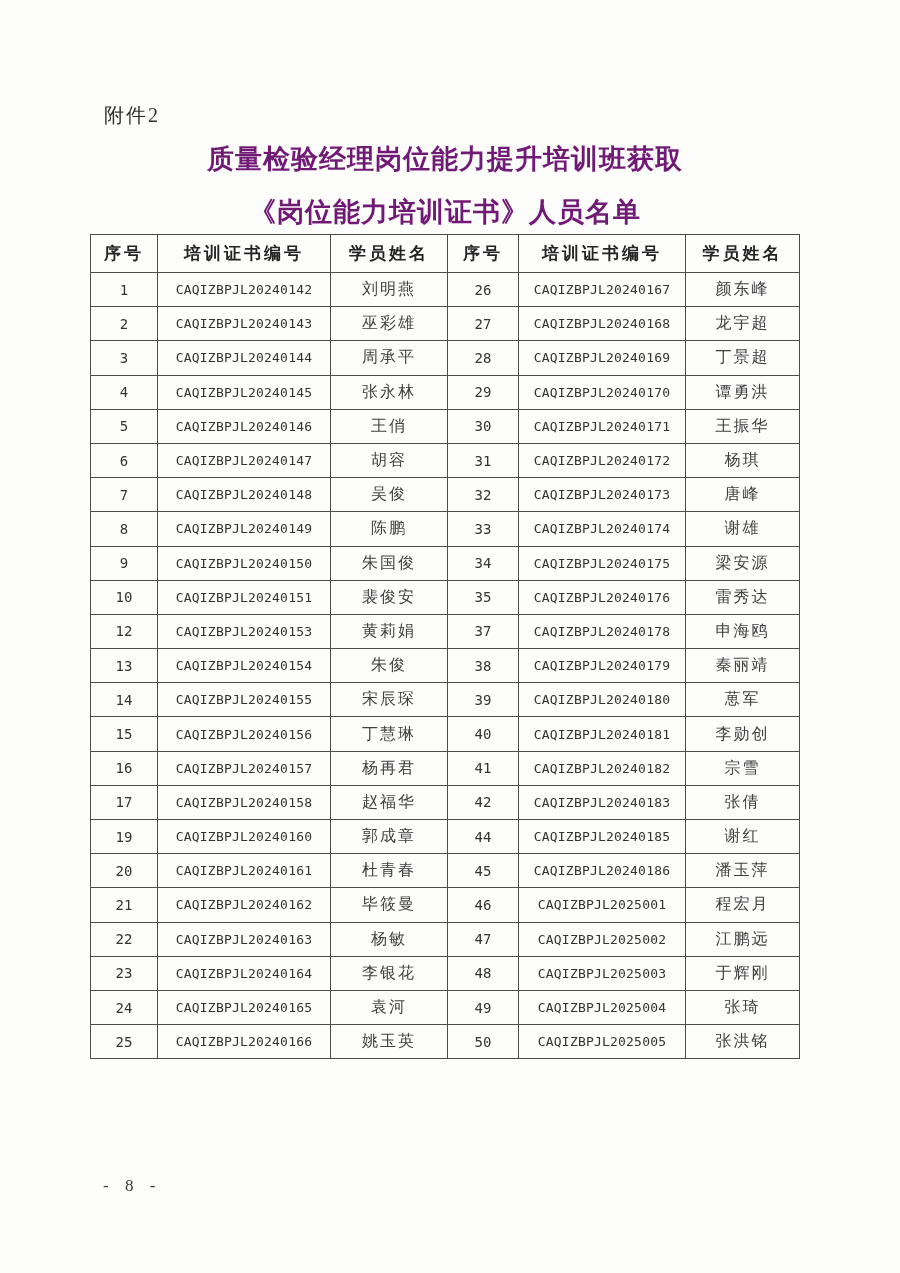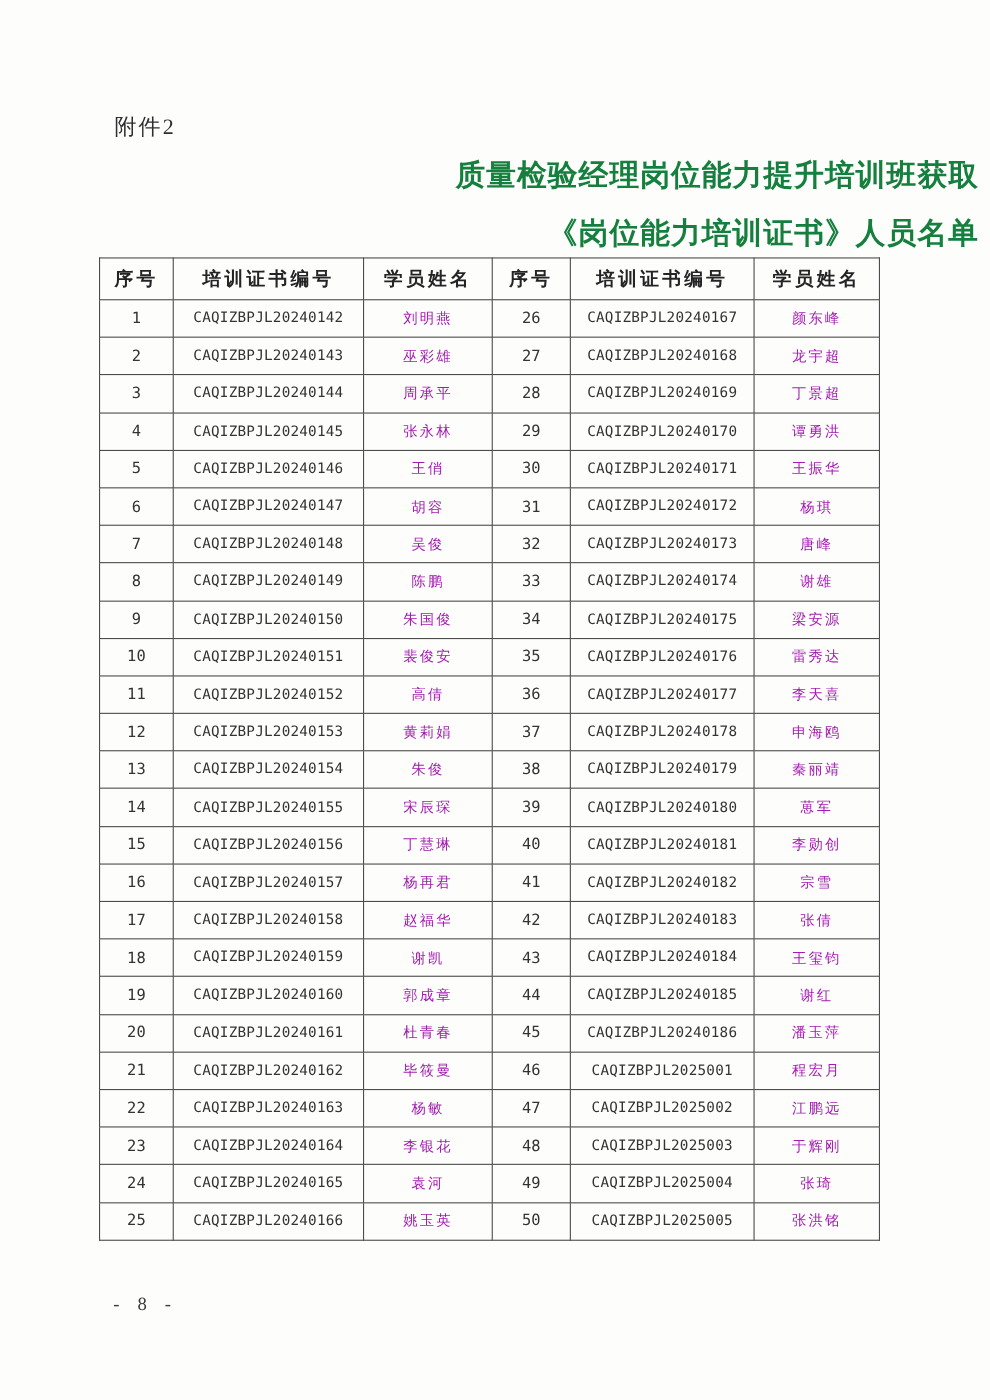--- a/index.html
+++ b/index.html
@@ -23,25 +23,25 @@
     left: 104px;
     top: 102px;
     font-size: 20px;
     letter-spacing: 2px;
     color: #2e2e2e;
   }
   .title {
     position: absolute;
     left: 0;
     width: 890px;
-    text-align: right;
+    text-align: center;
     font-weight: bold;
     font-size: 27px;
     letter-spacing: 1px;
-    color: #15803d;
+    color: #701a75;
   }
   .title.line1 { top: 141px; }
   .title.line2 { top: 177px; margin-top: 17px; }
   table.roster {
     position: absolute;
     left: 90px;
     top: 234px;
     width: 709px;
     border-collapse: collapse;
     table-layout: fixed;
@@ -74,23 +74,23 @@
     font-size: 14px;
     color: #333;
   }
   td.cert {
     font-family: "DejaVu Sans Mono", monospace;
     font-size: 13px;
     letter-spacing: 0.2px;
     color: #333;
   }
   td.name {
-    font-size: 13px;
+    font-size: 16px;
     letter-spacing: 2px;
-    color: #a21caf;
+    color: #404040;
     font-family: Liberation Serif, serif;
   }
   .pagenum {
     position: absolute;
     left: 103px;
     top: 1176px;
     font-size: 17px;
     letter-spacing: 6px;
     color: #3a3a3a;
   }
@@ -200,28 +200,20 @@
         </tr>
         <tr>
           <td class="serial">10</td>
           <td class="cert">CAQIZBPJL20240151</td>
           <td class="name">裴俊安</td>
           <td class="serial">35</td>
           <td class="cert">CAQIZBPJL20240176</td>
           <td class="name">雷秀达</td>
         </tr>
         <tr>
-          <td class="serial">11</td>
-          <td class="cert">CAQIZBPJL20240152</td>
-          <td class="name">高倩</td>
-          <td class="serial">36</td>
-          <td class="cert">CAQIZBPJL20240177</td>
-          <td class="name">李天喜</td>
-        </tr>
-        <tr>
           <td class="serial">12</td>
           <td class="cert">CAQIZBPJL20240153</td>
           <td class="name">黄莉娟</td>
           <td class="serial">37</td>
           <td class="cert">CAQIZBPJL20240178</td>
           <td class="name">申海鸥</td>
         </tr>
         <tr>
           <td class="serial">13</td>
           <td class="cert">CAQIZBPJL20240154</td>
@@ -256,28 +248,20 @@
         </tr>
         <tr>
           <td class="serial">17</td>
           <td class="cert">CAQIZBPJL20240158</td>
           <td class="name">赵福华</td>
           <td class="serial">42</td>
           <td class="cert">CAQIZBPJL20240183</td>
           <td class="name">张倩</td>
         </tr>
         <tr>
-          <td class="serial">18</td>
-          <td class="cert">CAQIZBPJL20240159</td>
-          <td class="name">谢凯</td>
-          <td class="serial">43</td>
-          <td class="cert">CAQIZBPJL20240184</td>
-          <td class="name">王玺钧</td>
-        </tr>
-        <tr>
           <td class="serial">19</td>
           <td class="cert">CAQIZBPJL20240160</td>
           <td class="name">郭成章</td>
           <td class="serial">44</td>
           <td class="cert">CAQIZBPJL20240185</td>
           <td class="name">谢红</td>
         </tr>
         <tr>
           <td class="serial">20</td>
           <td class="cert">CAQIZBPJL20240161</td>

